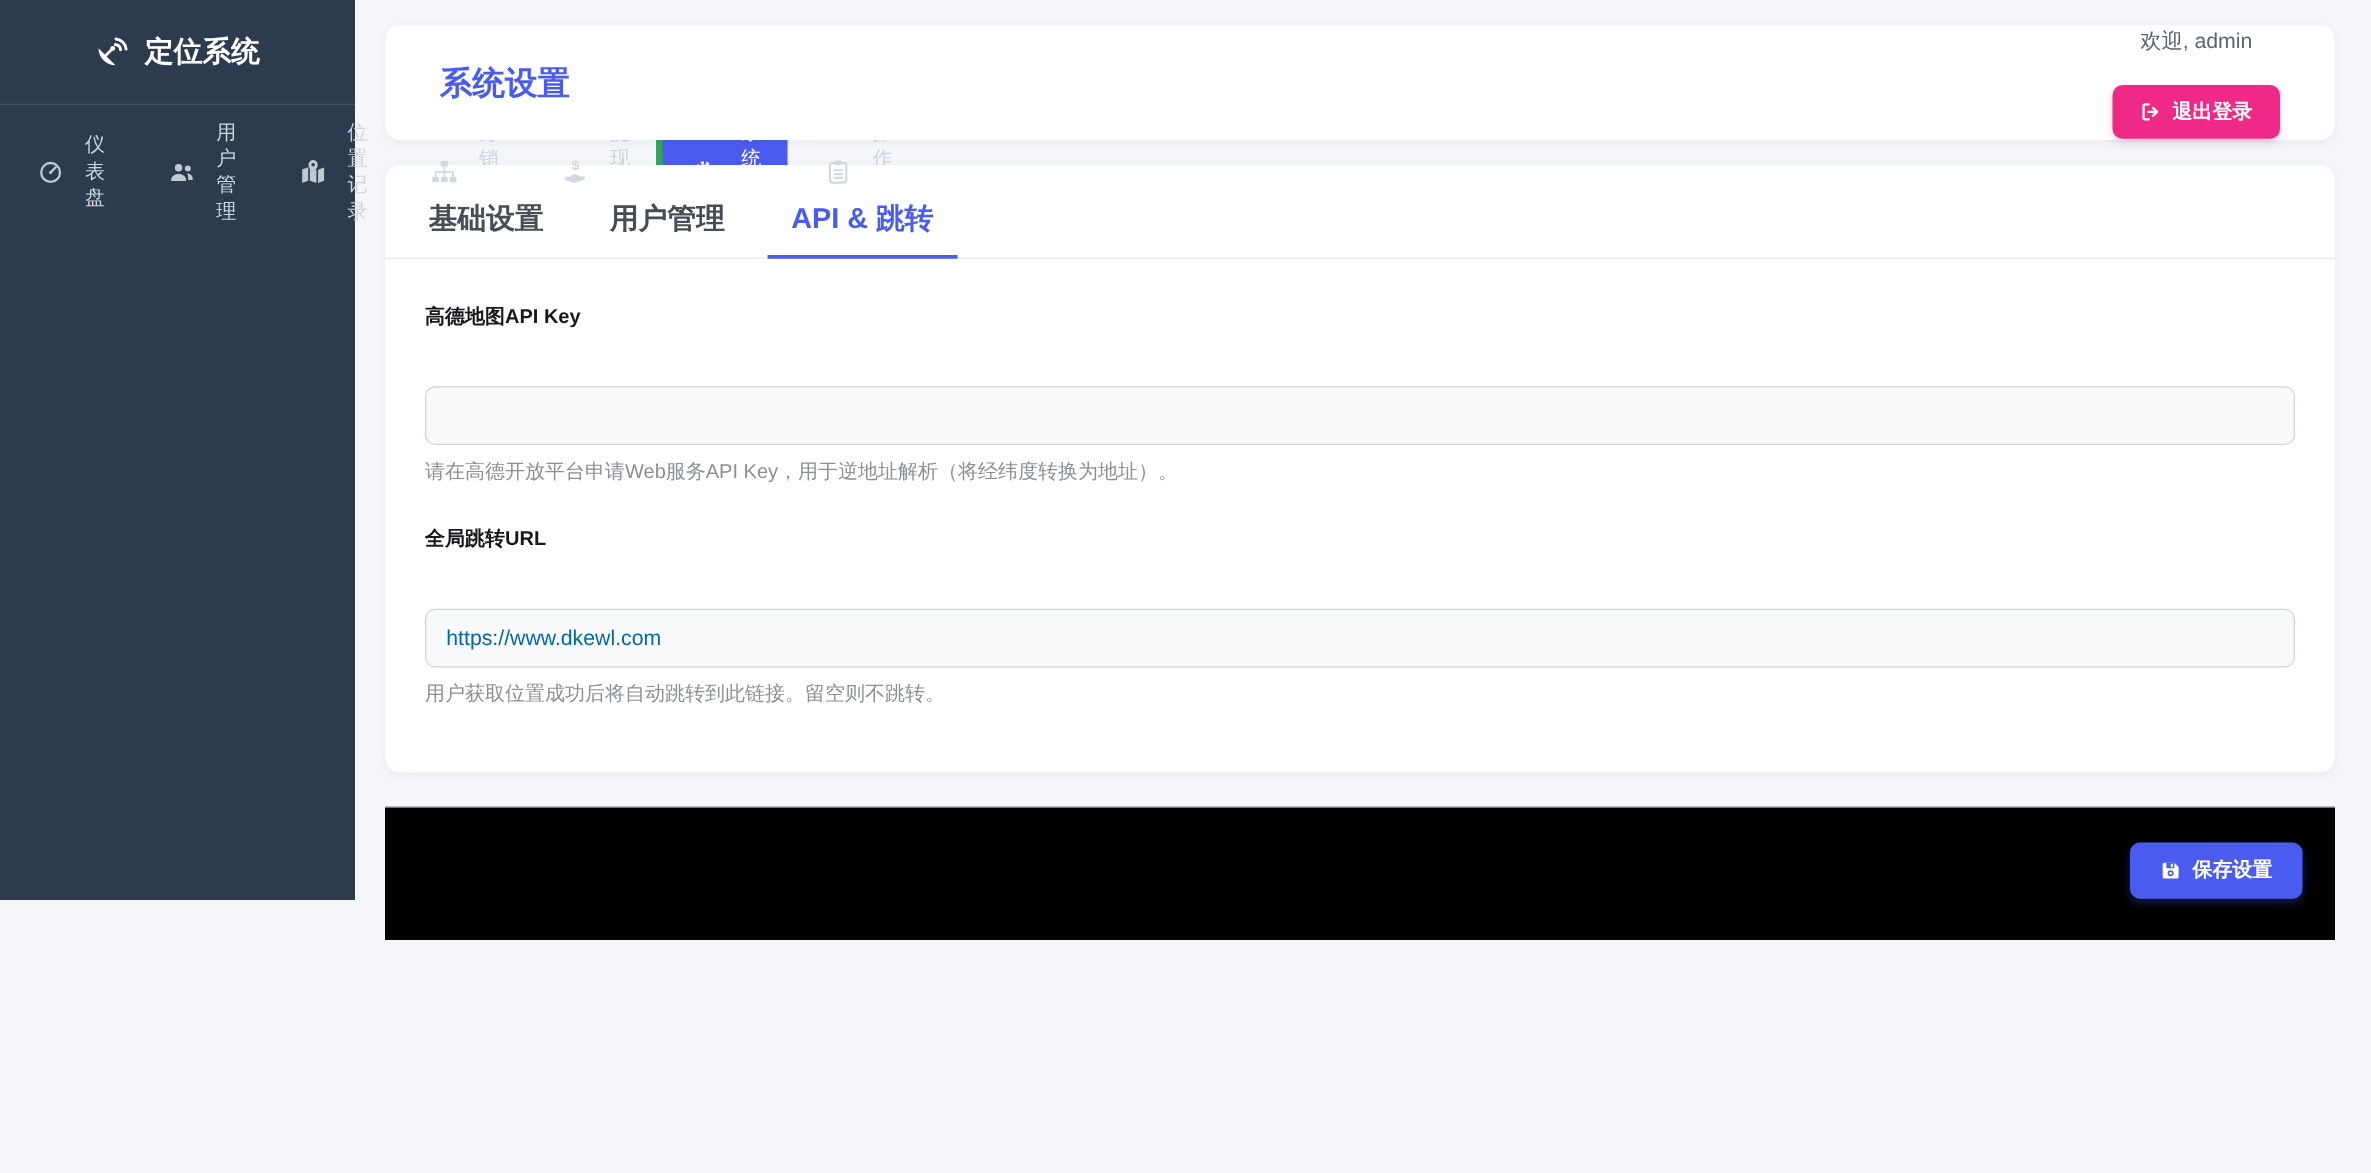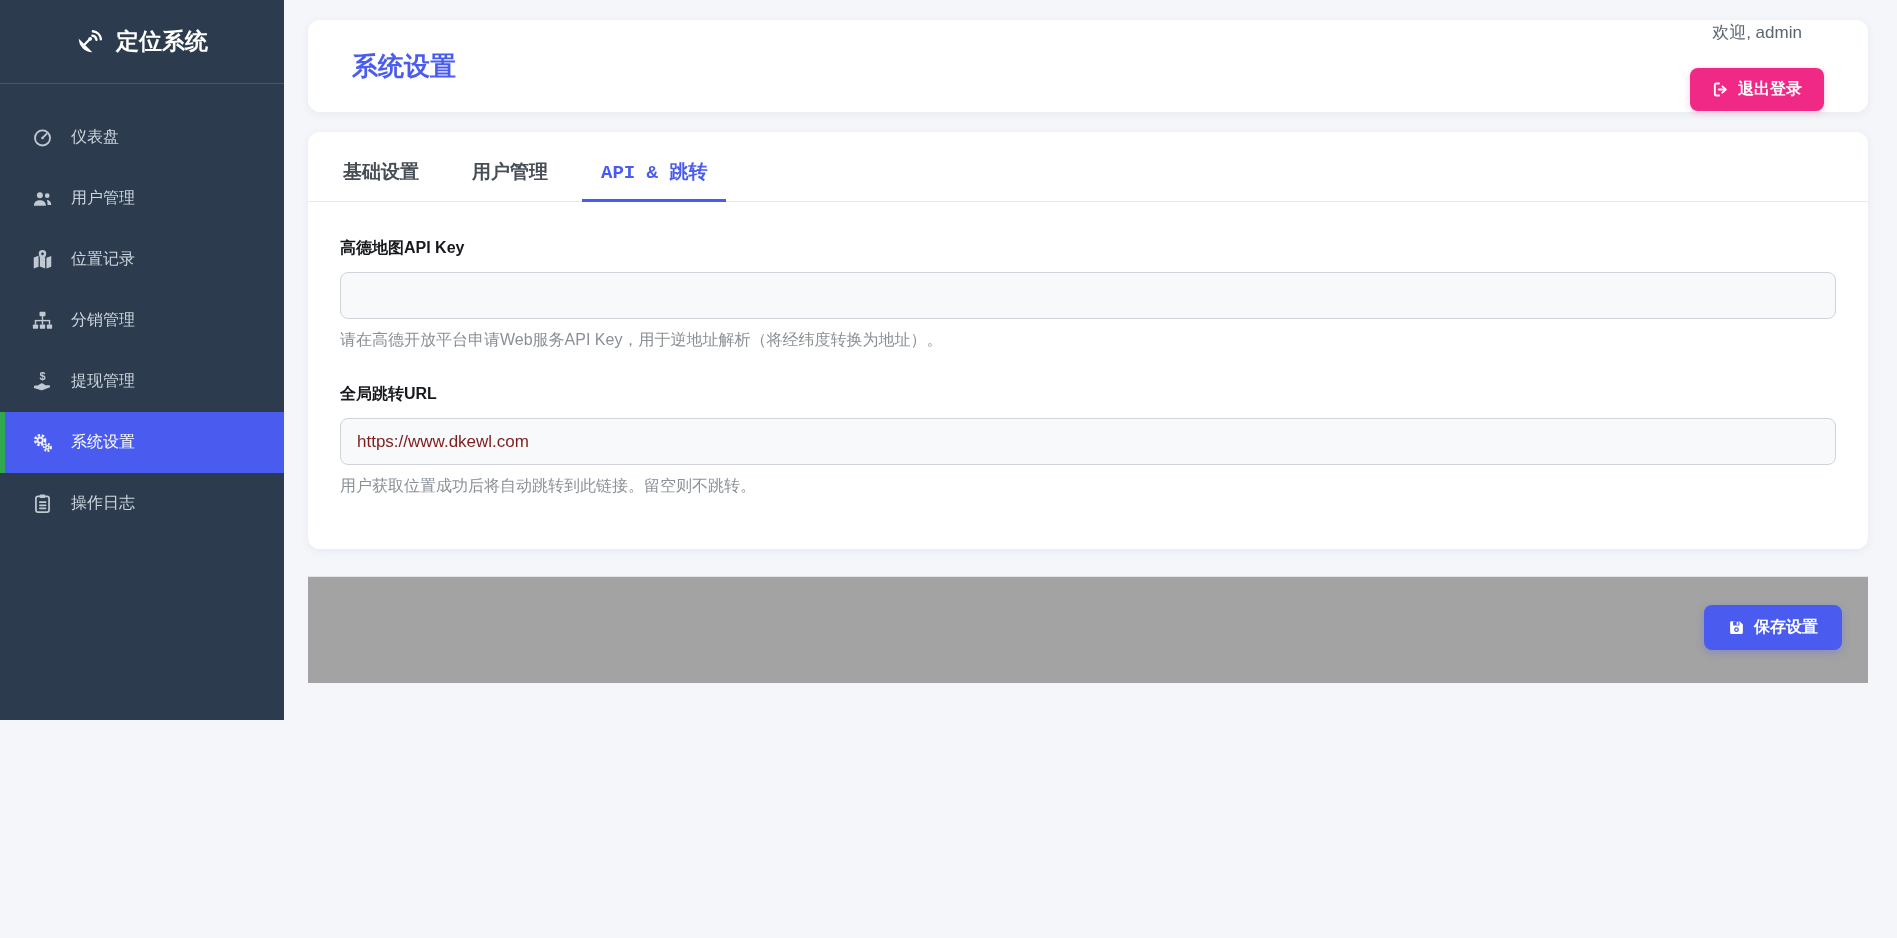--- a/index.html
+++ b/index.html
@@ -20,21 +20,21 @@
     background:var(--sidebar-bg);
     color:#cdd5de;
     display:flex;flex-direction:column;
   }
   .logo{
     height:84px;display:flex;align-items:center;justify-content:center;gap:13px;
     color:#fff;font-size:23px;font-weight:bold;
     border-bottom:1px solid rgba(255,255,255,.14);
   }
   .logo .ico svg{width:27px;height:27px;display:block;}
-  .nav{padding-top:23px;display:flex;flex-direction:column;}
+  .nav{padding-top:23px;display:flex;flex-direction:row;}
   .nav-item{
     height:61px;display:flex;align-items:center;gap:17px;
     padding:0 18px 0 30px;font-size:16px;color:#cdd5de;
     cursor:pointer;text-decoration:none;
   }
   .nav-item .ico{width:24px;display:flex;justify-content:center;opacity:.92;}
   .nav-item .ico svg{width:21px;height:21px;display:block;}
   .nav-item.active{
     background:var(--accent);color:#fff;
     border-left:5px solid var(--green);
@@ -58,38 +58,38 @@
     border-radius:8px;color:#fff;font-weight:bold;font-size:16px;
     font-family:inherit;
   }
   .btn .ico svg{width:17px;height:17px;display:block;}
   .btn-pink{background:var(--pink);padding:11px 22px;box-shadow:0 2px 6px rgba(240,40,134,.25);}
   .btn-blue{background:var(--accent);padding:12px 24px;box-shadow:0 3px 8px rgba(74,92,240,.3);}
   
   .tab-card{margin-top:20px;padding-top:14px;min-height:404px;}
   .tabbar{padding:0 16px;border-bottom:1px solid #e5e8ec;display:flex;}
   .tab{
-    background:none;border:none;cursor:pointer;font-family:Liberation Mono, monospace;
-    padding:13px 19px 14px;margin-right:15px;font-size:19px;font-weight:bold;
+    background:none;border:none;cursor:pointer;font-family:Liberation Sans, sans-serif;
+    padding:13px 19px 14px;margin-right:15px;font-size:23px;font-weight:bold;
     color:#474d55;border-bottom:3px solid transparent;margin-bottom:-1px;
   }
   .tab.active{color:var(--accent);border-bottom-color:var(--accent);}
   .card-body{padding:36px 32px 52px;}
   .field{margin-bottom:33px;}
   .field:last-child{margin-bottom:0;}
   .field-label{display:block;font-size:16px;font-weight:bold;color:#17191c;margin-bottom:13px;}
   .input{
     width:100%;height:47px;border:1px solid #ced4da;border-radius:8px;
-    background:#f8f9fb;padding:0 16px;font-size:17px;color:#7f1d1d;
-    font-family:inherit;outline:none;
+    background:#f8f9fb;padding:0 16px;font-size:17px;color:#0369a1;
+    font-family:inherit;outline:none;margin-top:32px;
   }
   .help{margin-top:11px;font-size:16px;color:#8a9096;}
   
   .form-footer{
-    margin-top:27px;border-top:1px solid #e1e5ea;background:#a3a3a3;
+    margin-top:27px;border-top:1px solid #e1e5ea;background:#000000;
     padding:28px 26px 33px;display:flex;justify-content:flex-end;
   }
 </style>
 </head>
 <body>
 
 <aside class="sidebar">
   <div class="logo">
     <span class="ico">
       <svg viewBox="0 0 24 24">

